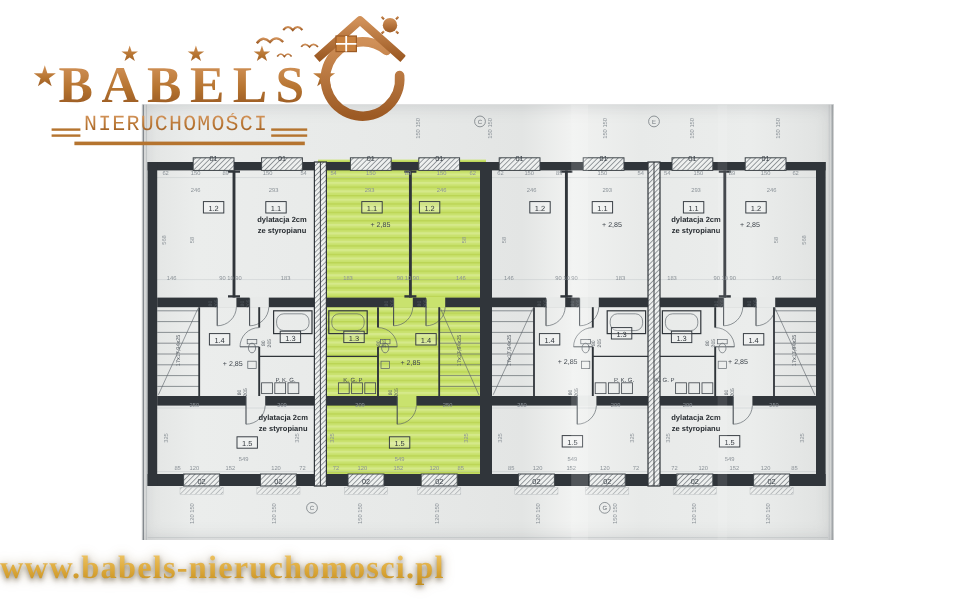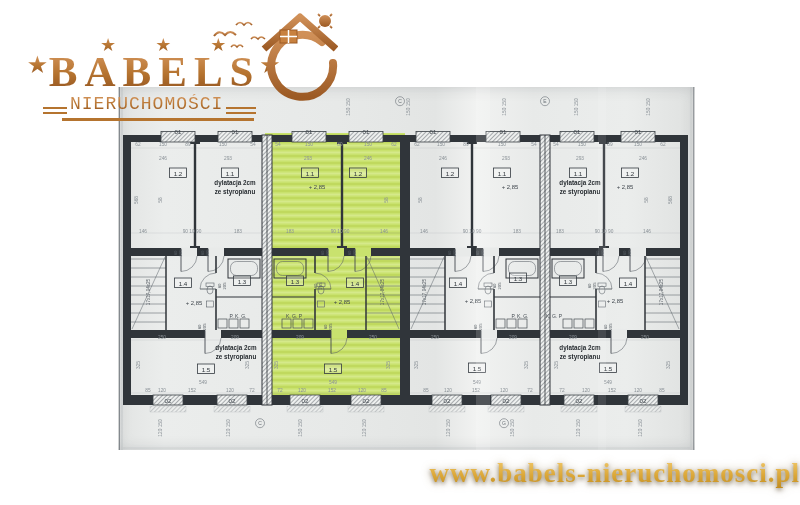--- a/index.html
+++ b/index.html
@@ -33,21 +33,21 @@
   .t-r{font-size:6.2px;fill:#2e343a}
   .t-n{font-size:6.3px;font-weight:bold;fill:#272c31}
   .t-l{font-size:5.9px;fill:#40474e}
   .t-m{font-size:6.1px;fill:#3d444b}
   .t-s{font-size:4.6px;fill:#555c63}
   .t-p{font-size:5px;fill:#454c53}
   .t-a{font-size:5px;fill:#6a7177}
   .t-dl{font-size:4.2px;fill:#555c63}
 
   
-  #footer{position:absolute;left:0;top:458px;width:800px;text-align:right;z-index:6}
+  #footer{position:absolute;left:0;top:458px;width:800px;text-align:left;z-index:6}
   #footer-url{display:inline-block;font-family:"Liberation Serif",serif;font-weight:bold;font-size:27px;
     letter-spacing:1px;background:linear-gradient(180deg,#f2cb70 0%,#dca839 55%,#bf8a1d 100%);
     -webkit-background-clip:text;background-clip:text;color:transparent;
     filter:drop-shadow(0 2px 2px rgba(45,28,0,.45)) drop-shadow(0 0 5px rgba(100,70,10,.35));
     cursor:pointer}
 </style>
 </head>
 <body>
 
 <div id="stage">

